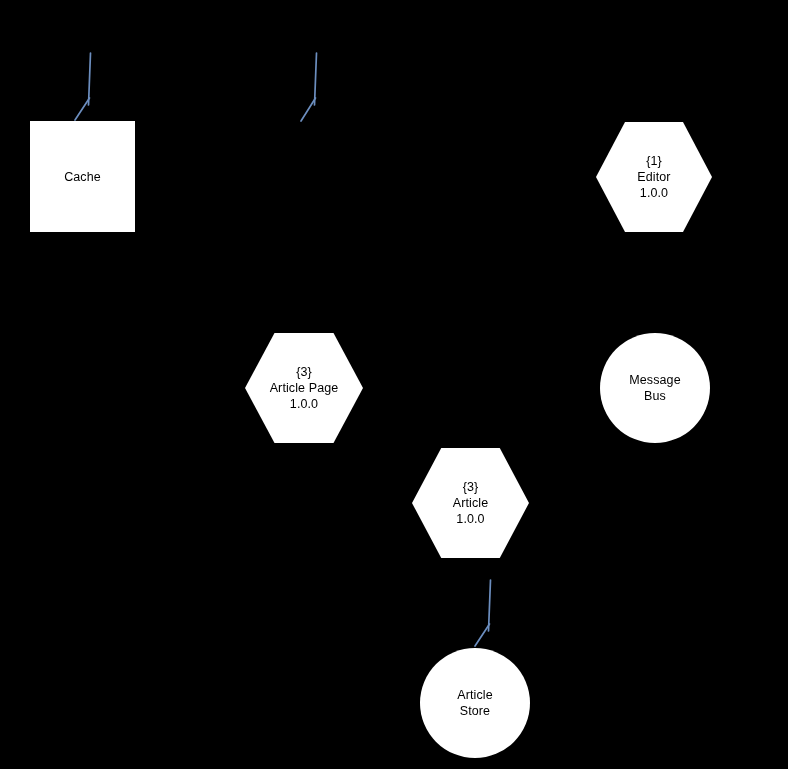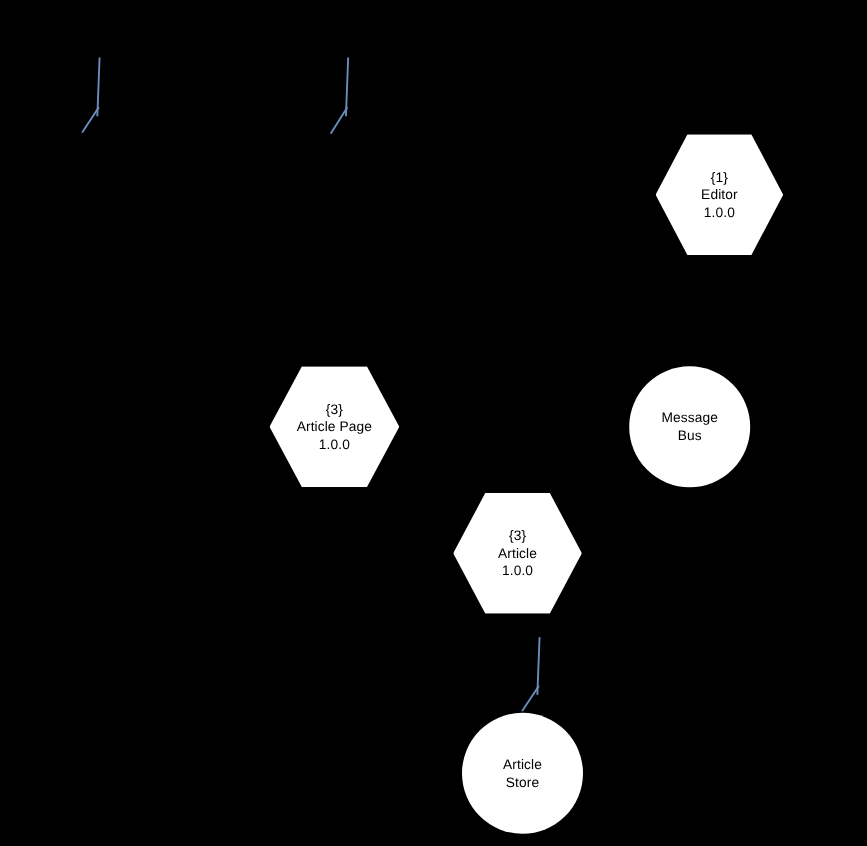--- a/index.html
+++ b/index.html
@@ -85,37 +85,40 @@
       <g>
         <line x1="316.5" y1="53" x2="314.5" y2="105" stroke="#6c8ebf" stroke-width="1.7" stroke-linecap="round"></line>
         <line x1="301" y1="121" x2="315.5" y2="98" stroke="#6c8ebf" stroke-width="1.7" stroke-linecap="round"></line>
       </g>
       <g>
         <line x1="490.5" y1="580" x2="488.5" y2="631" stroke="#6c8ebf" stroke-width="1.7" stroke-linecap="round"></line>
         <line x1="475" y1="646" x2="489.5" y2="624" stroke="#6c8ebf" stroke-width="1.7" stroke-linecap="round"></line>
       </g>
     </svg>
 
+  <div class="node shape-rect" style="left: 30px; top: 121px; width: 105px; height: 111px;">
+    <span class="node-label">Cache</span>
+  </div>
 
 
   <div class="node shape-hexagon" style="left: 596px; top: 122px; width: 116px; height: 110px;">
     <div class="hex-body"></div>
     <span class="node-label">{1}
 Editor
 1.0.0</span>
   </div>
 
   <div class="node shape-hexagon" style="left: 245px; top: 333px; width: 118px; height: 110px;">
     <div class="hex-body"></div>
     <span class="node-label">{3}
 Article Page
 1.0.0</span>
   </div>
 
-  <div class="node shape-ellipse" style="left: 572px; top: 333px; width: 110px; height: 110px; justify-content: center;">
+  <div class="node shape-ellipse" style="left: 600px; top: 333px; width: 110px; height: 110px; justify-content: center;">
     <span class="node-label">Message
 Bus</span>
   </div>
 
   <div class="node shape-hexagon" style="left: 412px; top: 448px; width: 117px; height: 110px;">
     <div class="hex-body"></div>
     <span class="node-label">{3}
 Article
 1.0.0</span>
   </div>

